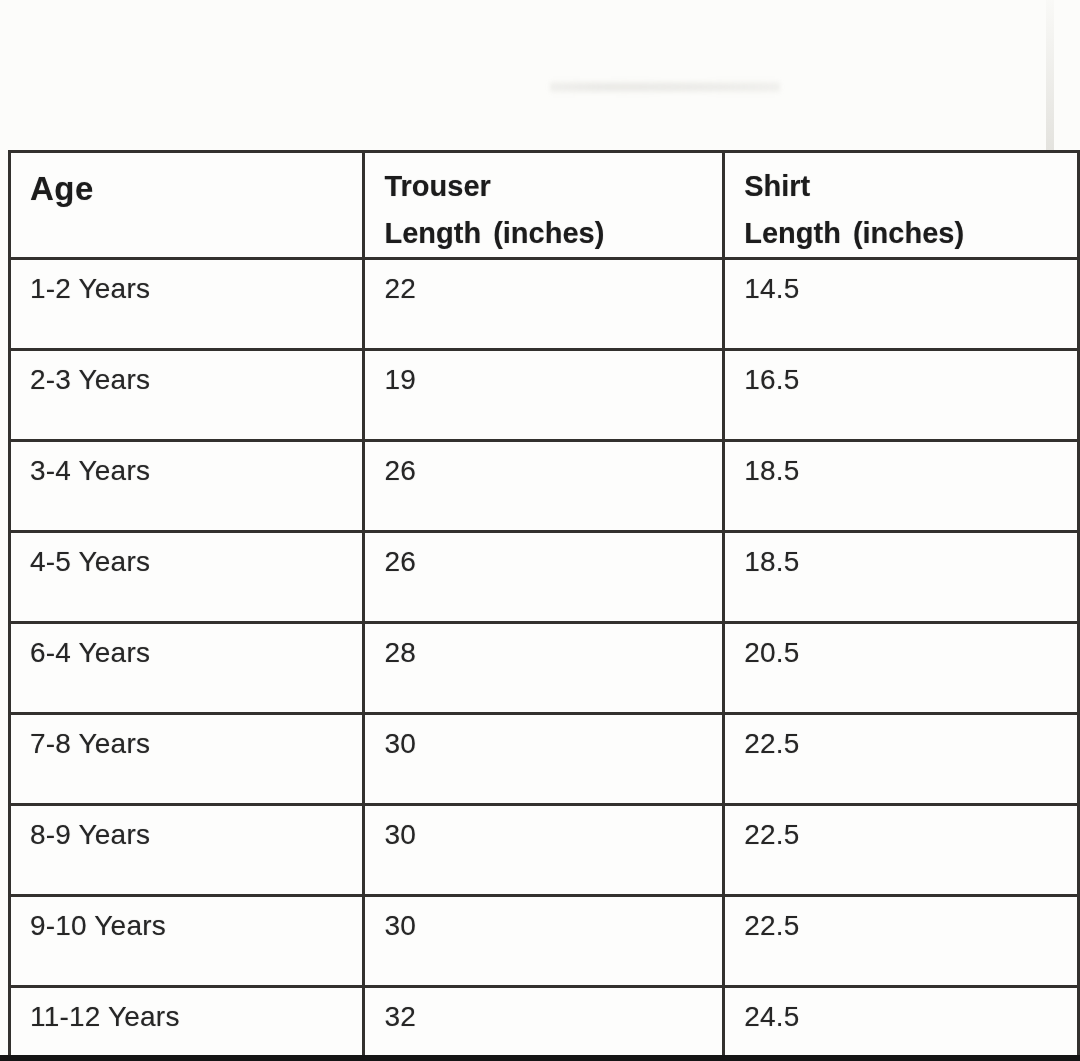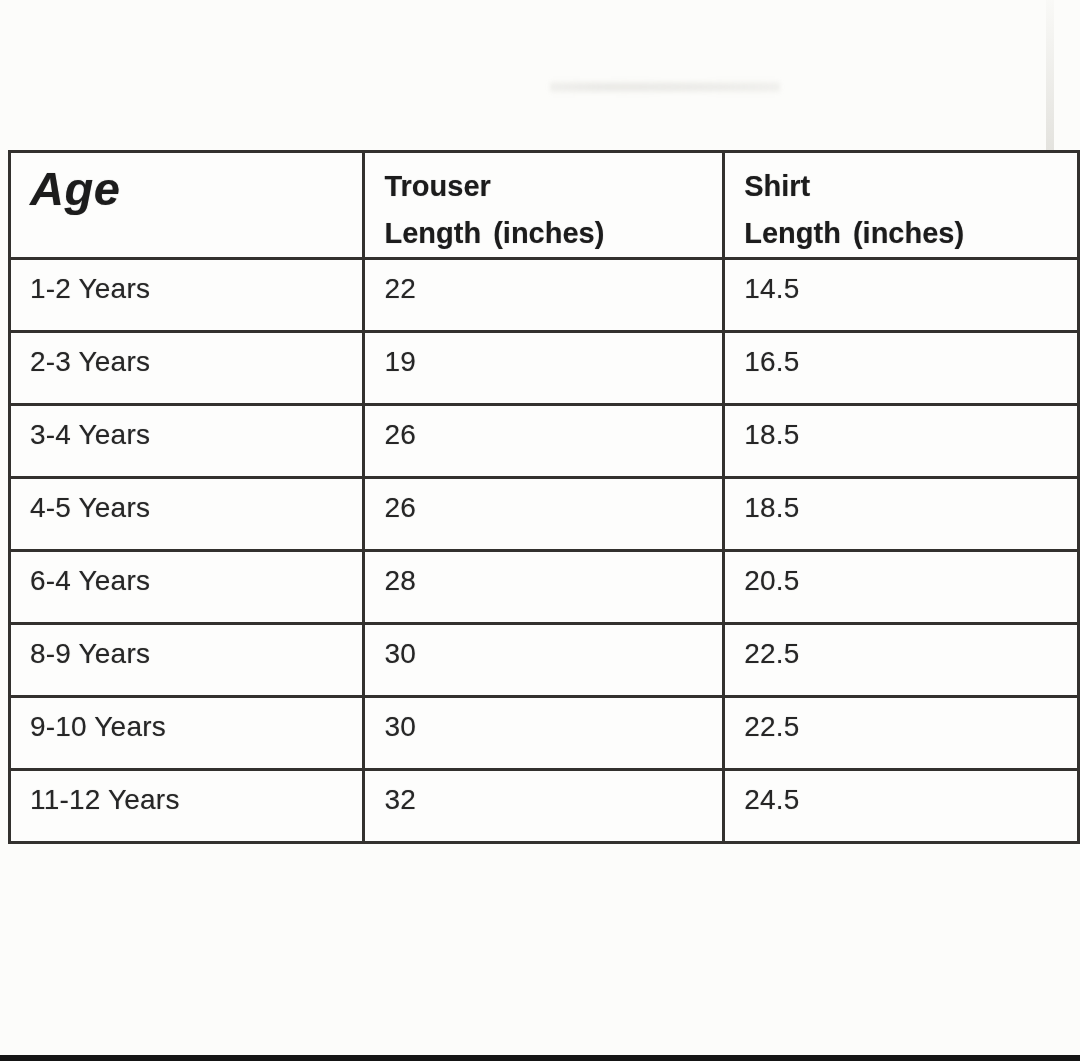--- a/index.html
+++ b/index.html
@@ -58,35 +58,34 @@
     overflow: hidden;
   }
 
   thead th {
     height: 100px;
     font-weight: 700;
     color: #1c1c1c;
     padding-top: 10px;
   }
   th .age-label {
-    font-size: 47px;
+    font-size: 33px;
     line-height: 52px;
     letter-spacing: 0.5px;
-    font-style: italic;
   }
   th .h-line {
     display: block;
     font-size: 29px;
     line-height: 47px;
     word-spacing: 4px;
     white-space: nowrap;
   }
 
   tbody td {
-    height: 73px;
+    height: 91px;
     font-size: 28px;
     line-height: 34px;
     font-weight: 400;
     color: #262626;
     padding-top: 12px;
     letter-spacing: 0.2px;
   }
 
   .bottom-bar {
     position: absolute;
@@ -144,20 +143,25 @@
       <td>4-5 Years</td>
       <td>26</td>
       <td>18.5</td>
     </tr>
     <tr>
       <td>6-4 Years</td>
       <td>28</td>
       <td>20.5</td>
     </tr>
     <tr>
+      <td>7-8 Years</td>
+      <td>30</td>
+      <td>22.5</td>
+    </tr>
+    <tr>
       <td>8-9 Years</td>
       <td>30</td>
       <td>22.5</td>
     </tr>
     <tr>
       <td>9-10 Years</td>
       <td>30</td>
       <td>22.5</td>
     </tr>
     <tr>

